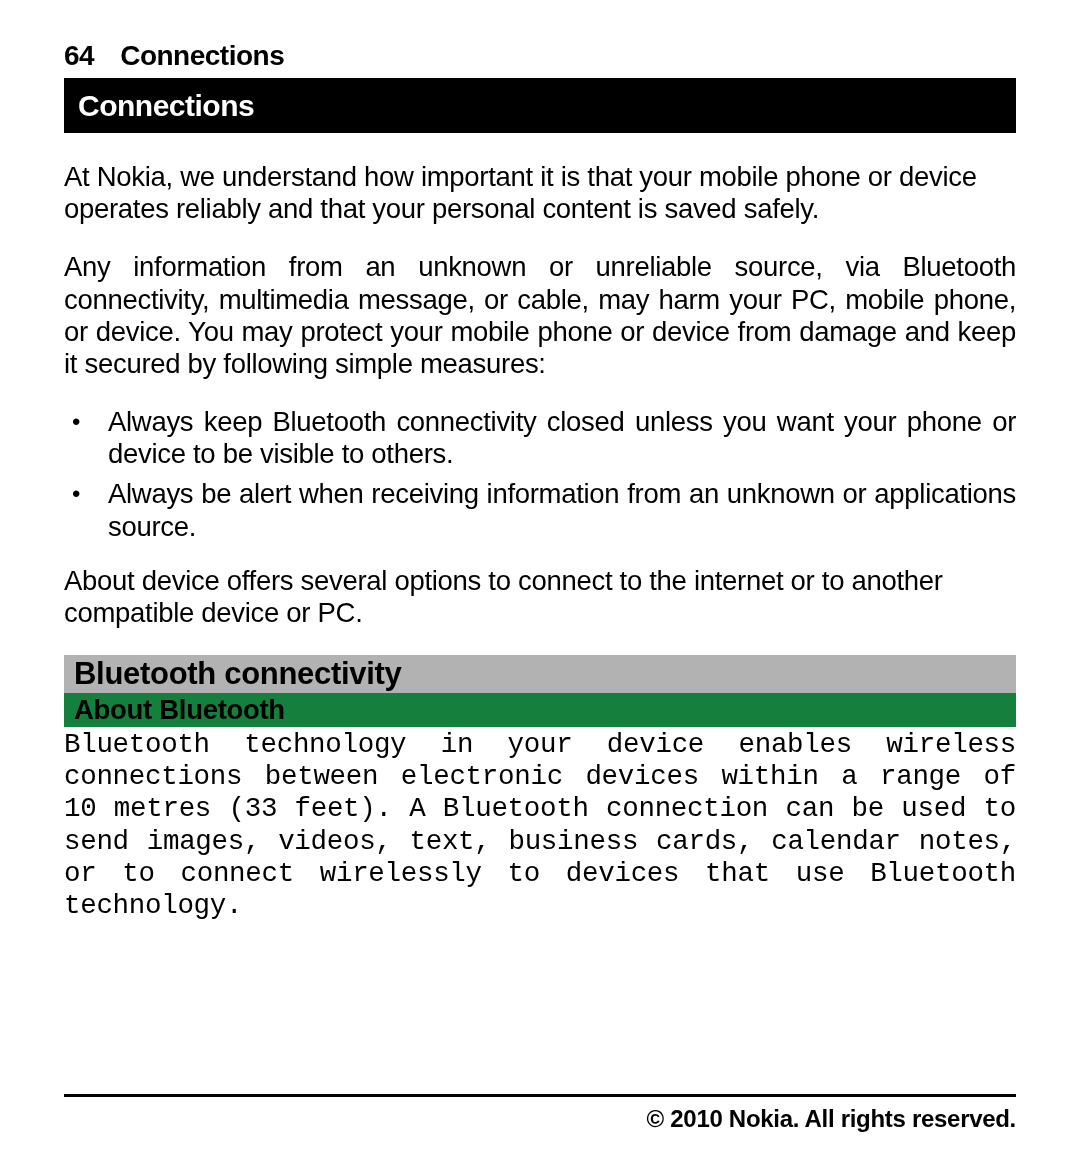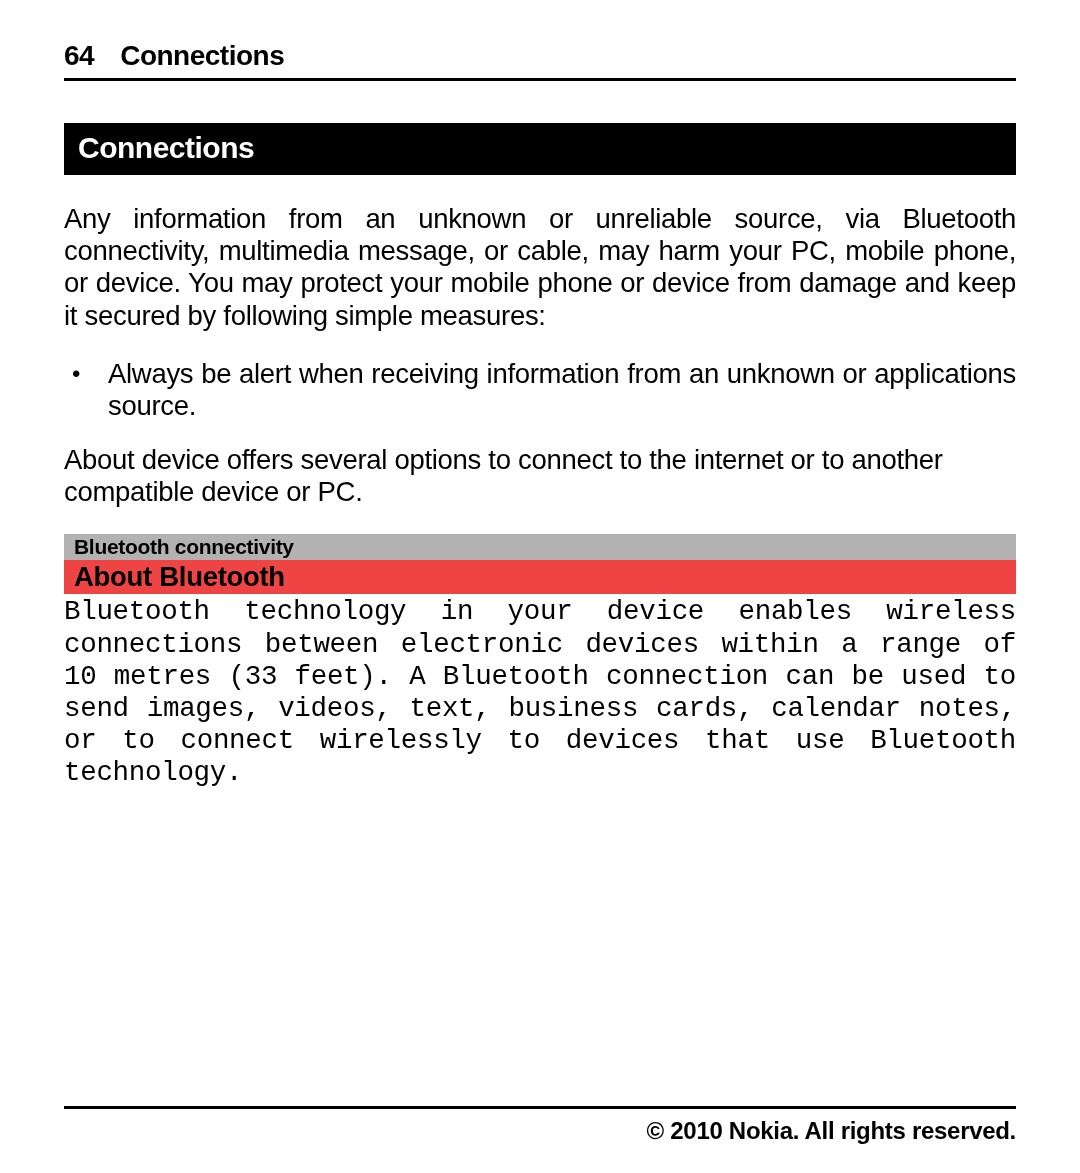--- a/index.html
+++ b/index.html
@@ -17,21 +17,20 @@
     box-sizing: border-box;
     width: 1080px;
     height: 1173px;
     padding: 40px 64px 0 64px;
   }
   .header-row {
     display: flex;
     align-items: baseline;
     border-bottom: 3px solid #000;
     padding-bottom: 6px;
-    margin-bottom: 42px;
     text-align: right;
   }
   .page-number {
     font-weight: 700;
     font-size: 28px;
     margin-right: 26px;
     letter-spacing: -0.5px;
   }
   .header-title {
     font-weight: 700;
@@ -71,35 +70,35 @@
     content: "•";
     position: absolute;
     left: 8px;
     top: 0;
     font-size: 24px;
     line-height: 1.3;
   }
   .sub-bar-dark {
     background: #b2b2b2;
     font-weight: 700;
-    font-size: 21px;
+    font-size: 31px;
     padding: 1px 10px 1px 10px;
     letter-spacing: -0.3px;
   }
   .sub-bar-light {
-    background: #ef4444;
+    background: #15803d;
     font-weight: 700;
     font-size: 27.5px;
     padding: 1px 10px 1px 10px;
     letter-spacing: -0.3px;
     margin-bottom: 2px;
   }
   .footer {
     position: absolute;
-    bottom: 28px;
+    bottom: 40px;
     left: 64px;
     right: 64px;
     border-top: 3px solid #000;
     padding-top: 8px;
     text-align: right;
     font-weight: 700;
     font-size: 24px;
     letter-spacing: -0.3px;
   }
   .justify { text-align: justify; }
@@ -109,24 +108,26 @@
 
 <div class="page">
 
   <div class="header-row">
     <span class="page-number">64</span>
     <span class="header-title">Connections</span>
   </div>
 
   <div class="section-bar">Connections</div>
 
+  <p class="body-text">At Nokia, we understand how important it is that your mobile phone or device operates reliably and that your personal content is saved safely.</p>
 
   <p class="body-text justify">Any information from an unknown or unreliable source, via Bluetooth connectivity, multimedia message, or cable, may harm your PC, mobile phone, or device. You may protect your mobile phone or device from damage and keep it secured by following simple measures:</p>
 
   <ul class="bullets">
+    <li>Always keep Bluetooth connectivity closed unless you want your phone or device to be visible to others.</li>
     <li>Always be alert when receiving information from an unknown or applications source.</li>
   </ul>
 
   <p class="body-text">About device offers several options to connect to the internet or to another compatible device or PC.</p>
 
   <div class="sub-bar-dark">Bluetooth connectivity</div>
   <div class="sub-bar-light">About Bluetooth</div>
 
   <p class="body-text justify" style="margin-top:2px;font-family:Liberation Mono, monospace;">Bluetooth technology in your device enables wireless connections between electronic devices within a range of 10 metres (33 feet). A Bluetooth connection can be used to send images, videos, text, business cards, calendar notes, or to connect wirelessly to devices that use Bluetooth technology.</p>
 

